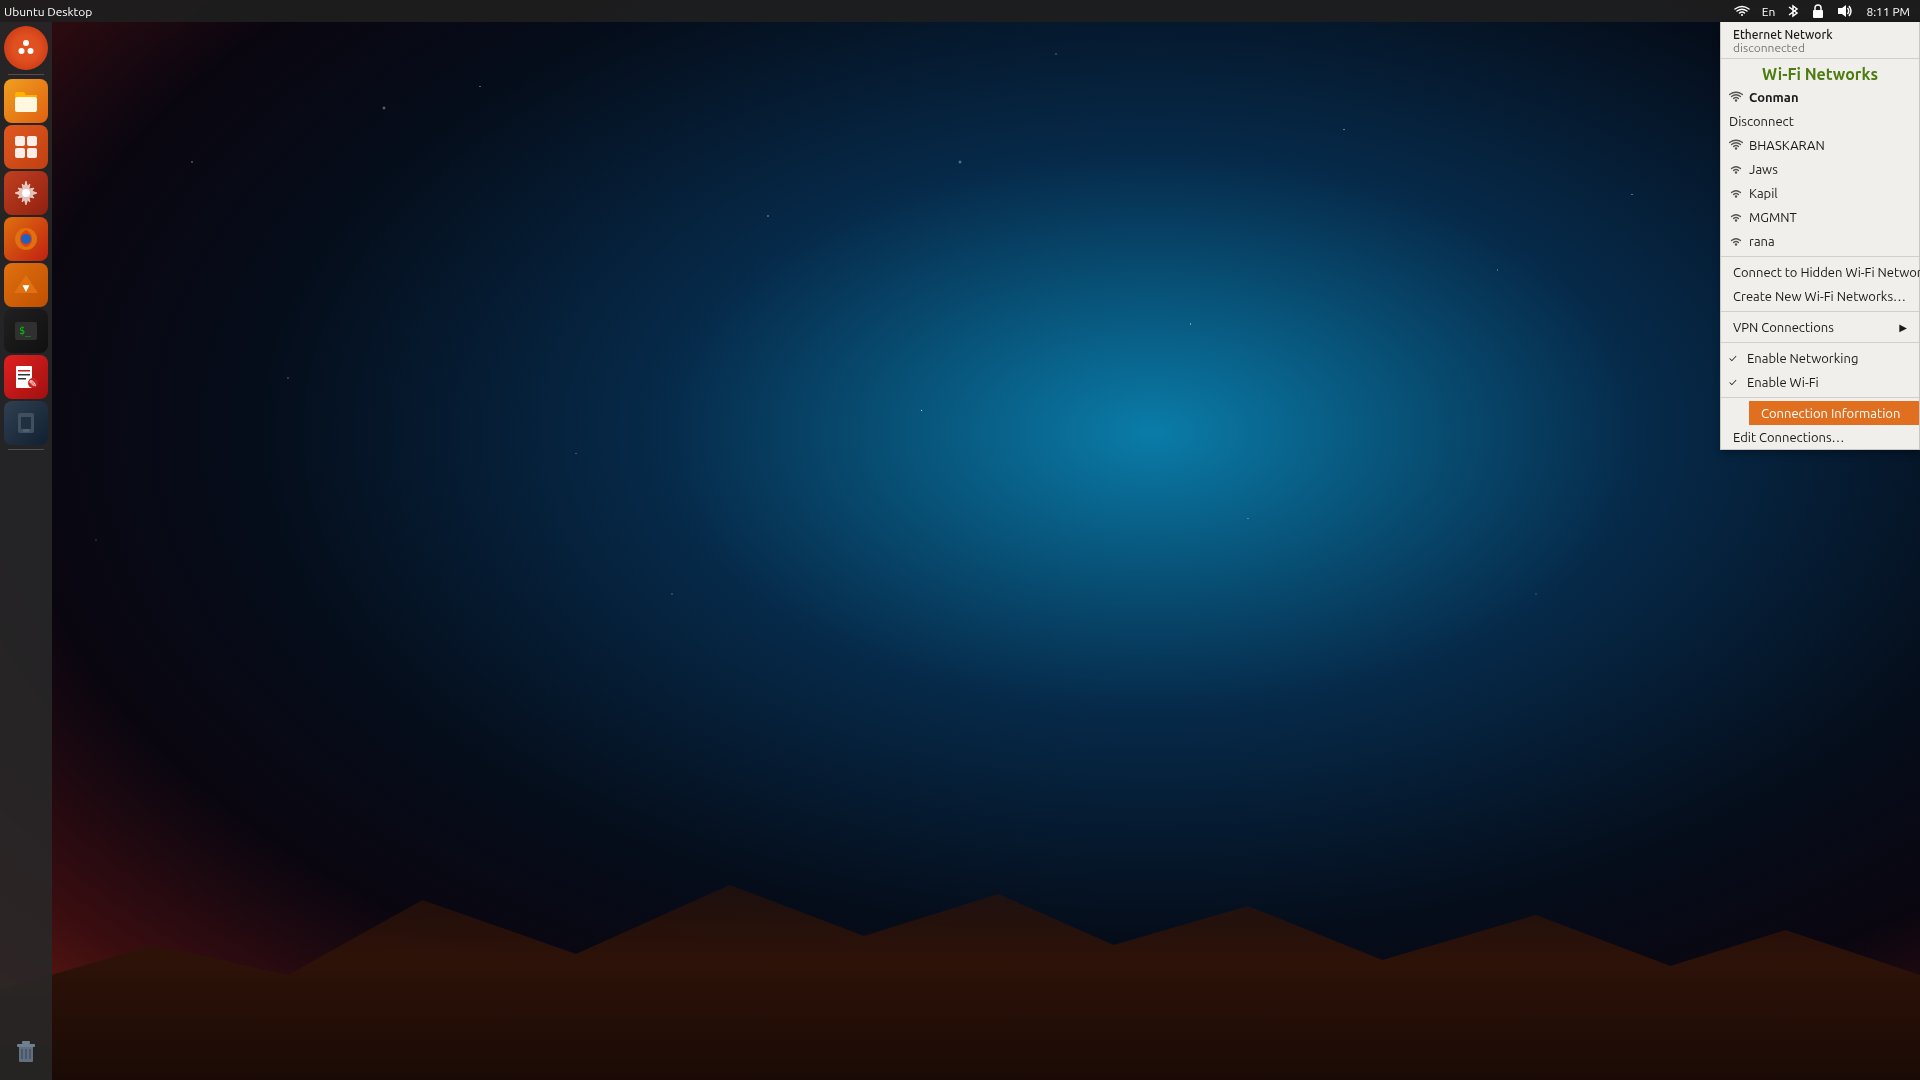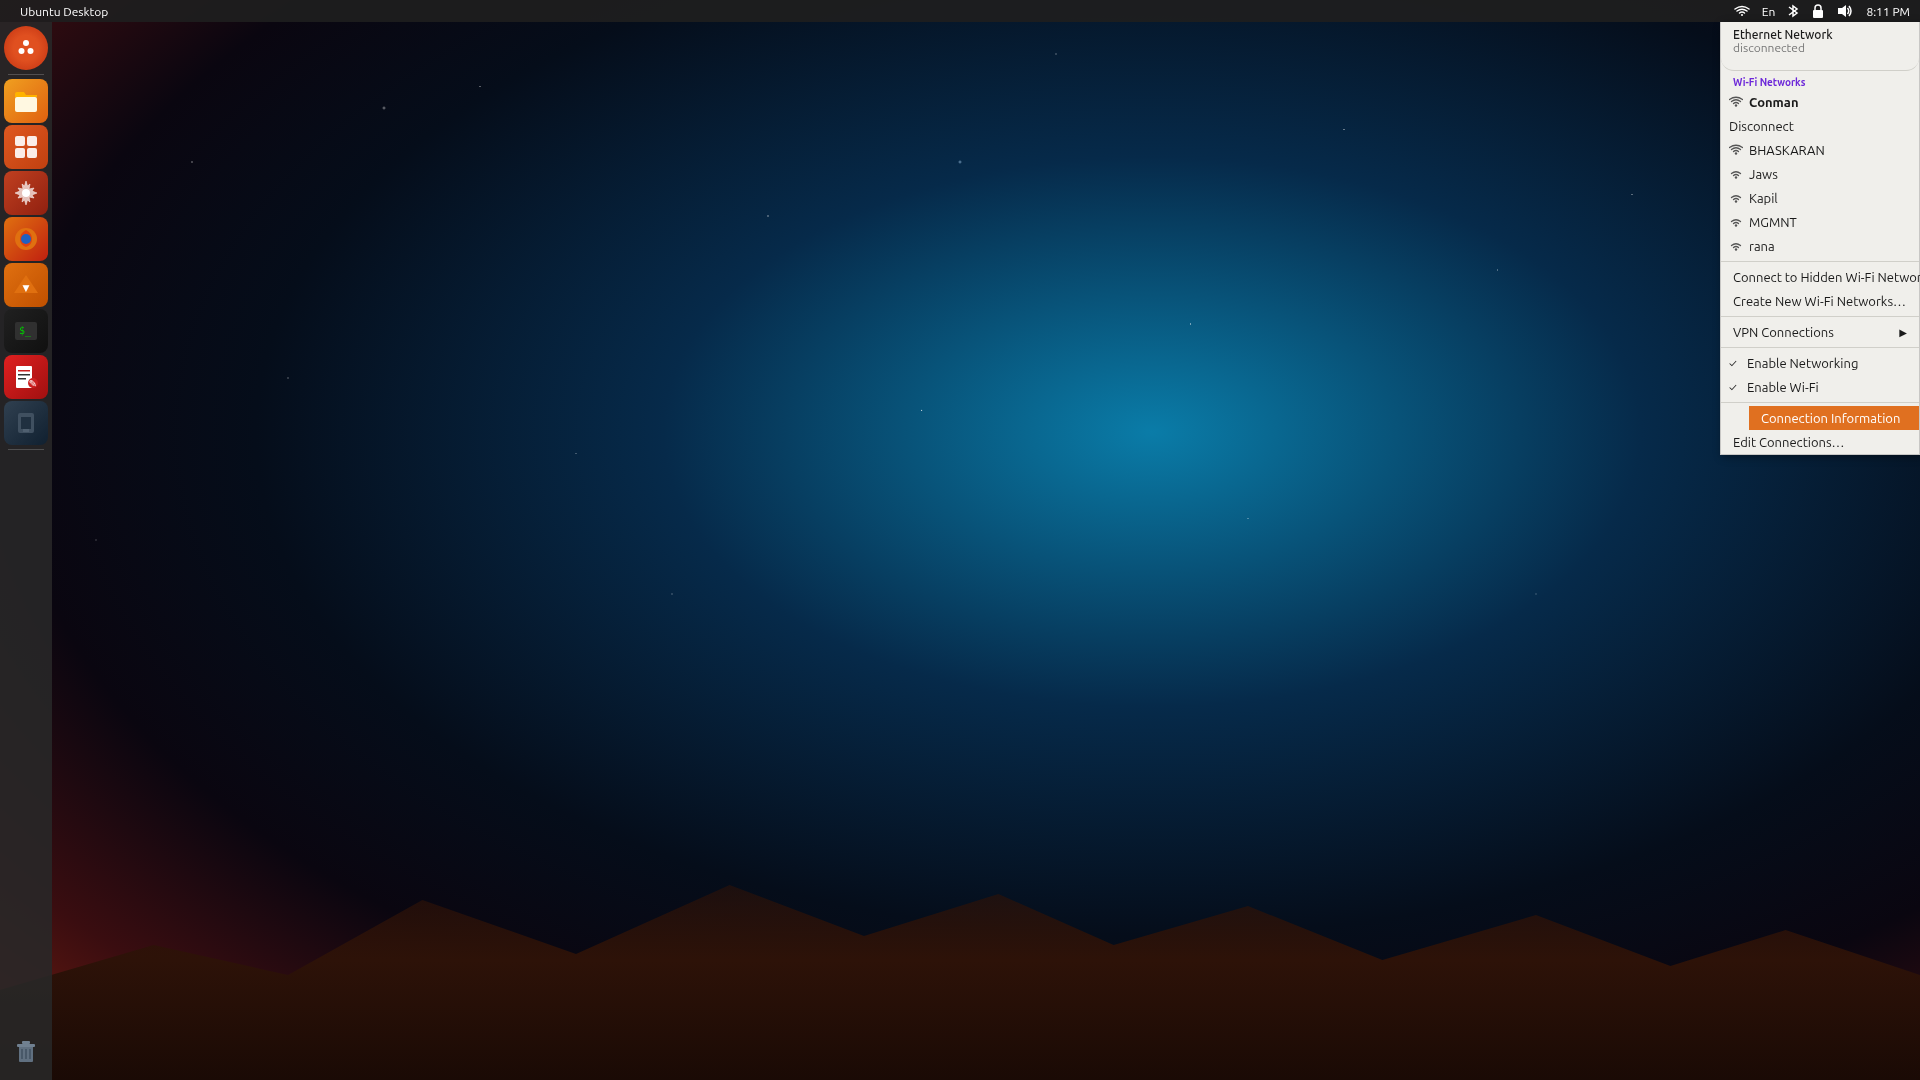--- a/index.html
+++ b/index.html
@@ -73,21 +73,21 @@
       background: rgba(30, 30, 30, 0.92);
       z-index: 100;
       display: flex;
       align-items: center;
       justify-content: space-between;
     }
 
     .panel-title {
       color: #fff;
       font-size: 12px;
-      padding-left: 20px;
+      padding-left: 4px;
     }
 
     .panel-right {
       display: flex;
       align-items: center;
       height: 100%;
       gap: 2px;
       padding-right: 4px;
     }
 
@@ -194,23 +194,24 @@
       width: 200px;
       background: #f0efeb;
       border: 1px solid #c8c7c5;
       border-top: none;
       z-index: 200;
       box-shadow: 2px 2px 8px rgba(0,0,0,0.4);
     }
 
     .menu-section-header {
       padding: 6px 12px 2px 12px;
-      font-size: 10px;
-      color: #6d28d9;
+      font-size: 16px;
+      color: #4d7c0f;
       font-weight: bold;
+      text-align: center;
     }
 
     .menu-item {
       padding: 5px 12px;
       font-size: 13px;
       color: #1a1a1a;
       cursor: pointer;
       display: flex;
       align-items: center;
       gap: 6px;
@@ -231,23 +232,22 @@
       padding-left: 8px;
     }
 
     .menu-separator {
       height: 1px;
       background: #d0cfc9;
       margin: 3px 0;
     }
 
     .ethernet-section {
-      padding: 6px 12px 16px 12px;
+      padding: 6px 12px 4px 12px;
       border-bottom: 1px solid #d0cfc9;
-      border-radius: 13px;
     }
 
     .ethernet-title {
       font-size: 12px;
       color: #1a1a1a;
       font-weight: 500;
     }
 
     .ethernet-status {
       font-size: 12px;

